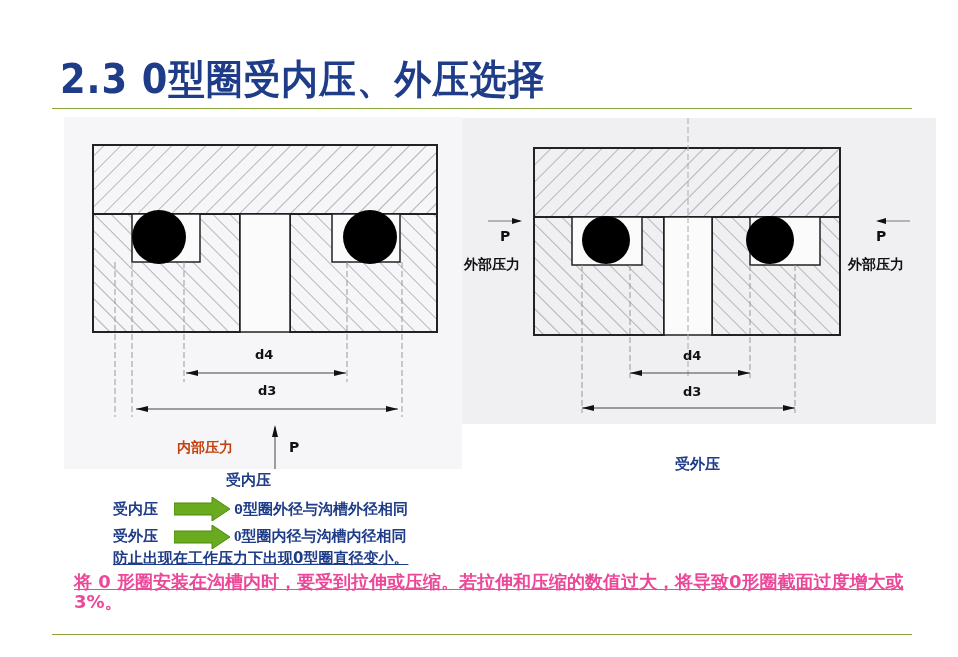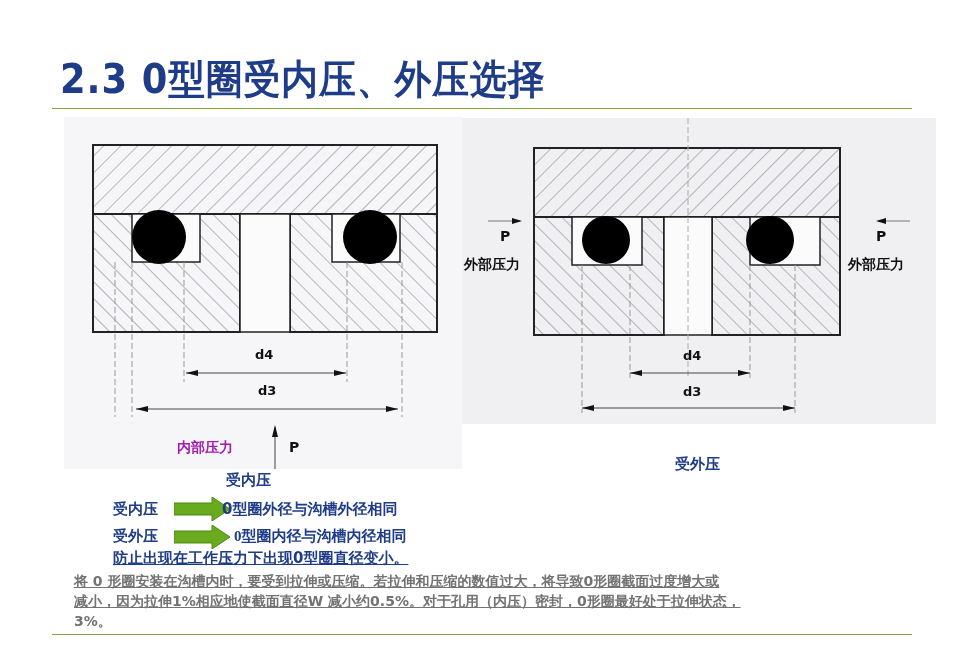--- a/index.html
+++ b/index.html
@@ -4,21 +4,21 @@
 <style>
   html,body{margin:0;padding:0;background:#fff;}
   body{width:958px;height:657px;position:relative;overflow:hidden;font-family:"DejaVu Sans",sans-serif;}
   .title{position:absolute;left:60px;top:52px;font-size:40px;color:#1f3c88;font-weight:bold;letter-spacing:1px;white-space:nowrap;transform:scaleX(0.92);transform-origin:left;}
   .title-rule{position:absolute;left:52px;top:108px;width:860px;height:1px;background:#8aa53a;}
   .fig{position:absolute;background:#ecebef;}
   .fig svg{position:absolute;left:0;top:0;}
   .caption{position:absolute;font-size:15px;font-weight:bold;color:#1f3c88;white-space:nowrap;}
   .row{position:absolute;font-size:15px;font-weight:bold;color:#1f3c88;white-space:nowrap;}
   .arrow{position:absolute;width:60px;height:24px;}
-  .para{position:absolute;left:74px;top:572px;width:866px;font-size:14px;font-weight:bold;color:#737373;line-height:19.8px;}
+  .para{position:absolute;left:74px;top:572px;width:866px;font-size:18px;font-weight:bold;color:#ec4899;line-height:19.8px;}
   .bottom-rule{position:absolute;left:52px;top:634px;width:860px;height:1px;background:#8aa53a;}
   .u{text-decoration:underline;}
 </style>
 </head>
 <body>
 
 <div class="title">2.3  0型圈受内压、外压选择</div>
 <div class="title-rule"></div>
 
 <div class="fig" style="left:64px;top:117px;width:398px;height:352px;">
@@ -49,21 +49,21 @@
     <polygon points="122,256 134,253 134,259" fill="#111"></polygon>
     <polygon points="282,256 270,253 270,259" fill="#111"></polygon>
     <line x1="72" y1="292" x2="334" y2="292" stroke="#444" stroke-width="1"></line>
     <polygon points="72,292 84,289 84,295" fill="#111"></polygon>
     <polygon points="334,292 322,289 322,295" fill="#111"></polygon>
     <line x1="211" y1="310" x2="211" y2="352" stroke="#444" stroke-width="1"></line>
     <polygon points="211,308 208,320 214,320" fill="#111"></polygon>
   </svg>
   <div class="caption" style="left:191px;top:230px;color:#111;font-size:13px;">d4</div>
   <div class="caption" style="left:194px;top:266px;color:#111;font-size:13px;">d3</div>
-  <div class="caption" style="left:113px;top:322px;color:#a21caf;font-size:14px;">内部压力</div>
+  <div class="caption" style="left:113px;top:322px;color:#c2410c;font-size:14px;">内部压力</div>
   <div class="caption" style="left:225px;top:322px;color:#111;font-size:14px;">P</div>
 </div>
 <div class="caption" style="left:226px;top:471px;">受内压</div>
 
 <div class="fig" style="left:462px;top:118px;width:474px;height:306px;">
   <svg width="474" height="306">
     <defs>
       <pattern id="h3" width="12" height="12" patternUnits="userSpaceOnUse" patternTransform="rotate(45)">
         <line x1="0" y1="0" x2="0" y2="12" stroke="#8a8a96" stroke-width="1.2"></line>
       </pattern>
@@ -102,28 +102,27 @@
   <div class="caption" style="left:2px;top:138px;color:#111;font-size:14px;">外部压力</div>
   <div class="caption" style="left:414px;top:110px;color:#111;font-size:14px;">P</div>
   <div class="caption" style="left:386px;top:138px;color:#111;font-size:14px;">外部压力</div>
 </div>
 <div class="caption" style="left:675px;top:455px;">受外压</div>
 
 <div class="row" style="left:113px;top:500px;">受内压</div>
 <svg class="arrow" style="left:174px;top:497px;" viewBox="0 0 60 24">
   <polygon points="0,6 38,6 38,0 56,12 38,24 38,18 0,18" fill="#6aaa1e" stroke="#4d8a10" stroke-width="1"></polygon>
 </svg>
-<div class="row" style="left:222px;top:500px;">0型圈外径与沟槽外径相同</div>
+<div class="row" style="left:234px;top:500px;font-family:Liberation Mono, monospace;">0型圈外径与沟槽外径相同</div>
 
 <div class="row" style="left:113px;top:527px;">受外压</div>
 <svg class="arrow" style="left:174px;top:525px;" viewBox="0 0 60 24">
   <polygon points="0,6 38,6 38,0 56,12 38,24 38,18 0,18" fill="#6aaa1e" stroke="#4d8a10" stroke-width="1"></polygon>
 </svg>
 <div class="row" style="left:234px;top:527px;font-family:Liberation Serif, serif;">0型圈内径与沟槽内径相同</div>
 
 <div class="row u" style="left:113px;top:549px;">防止出现在工作压力下出现0型圈直径变小。</div>
 
 <div class="para">
   <div class="u">将 0 形圈安装在沟槽内时，要受到拉伸或压缩。若拉伸和压缩的数值过大，将导致0形圈截面过度增大或</div>
-  <div class="u">减小，因为拉伸1%相应地使截面直径W 减小约0.5%。对于孔用（内压）密封，0形圈最好处于拉伸状态，</div>
   <div>3%。</div>
 </div>
 <div class="bottom-rule"></div>
 
 </body></html>

